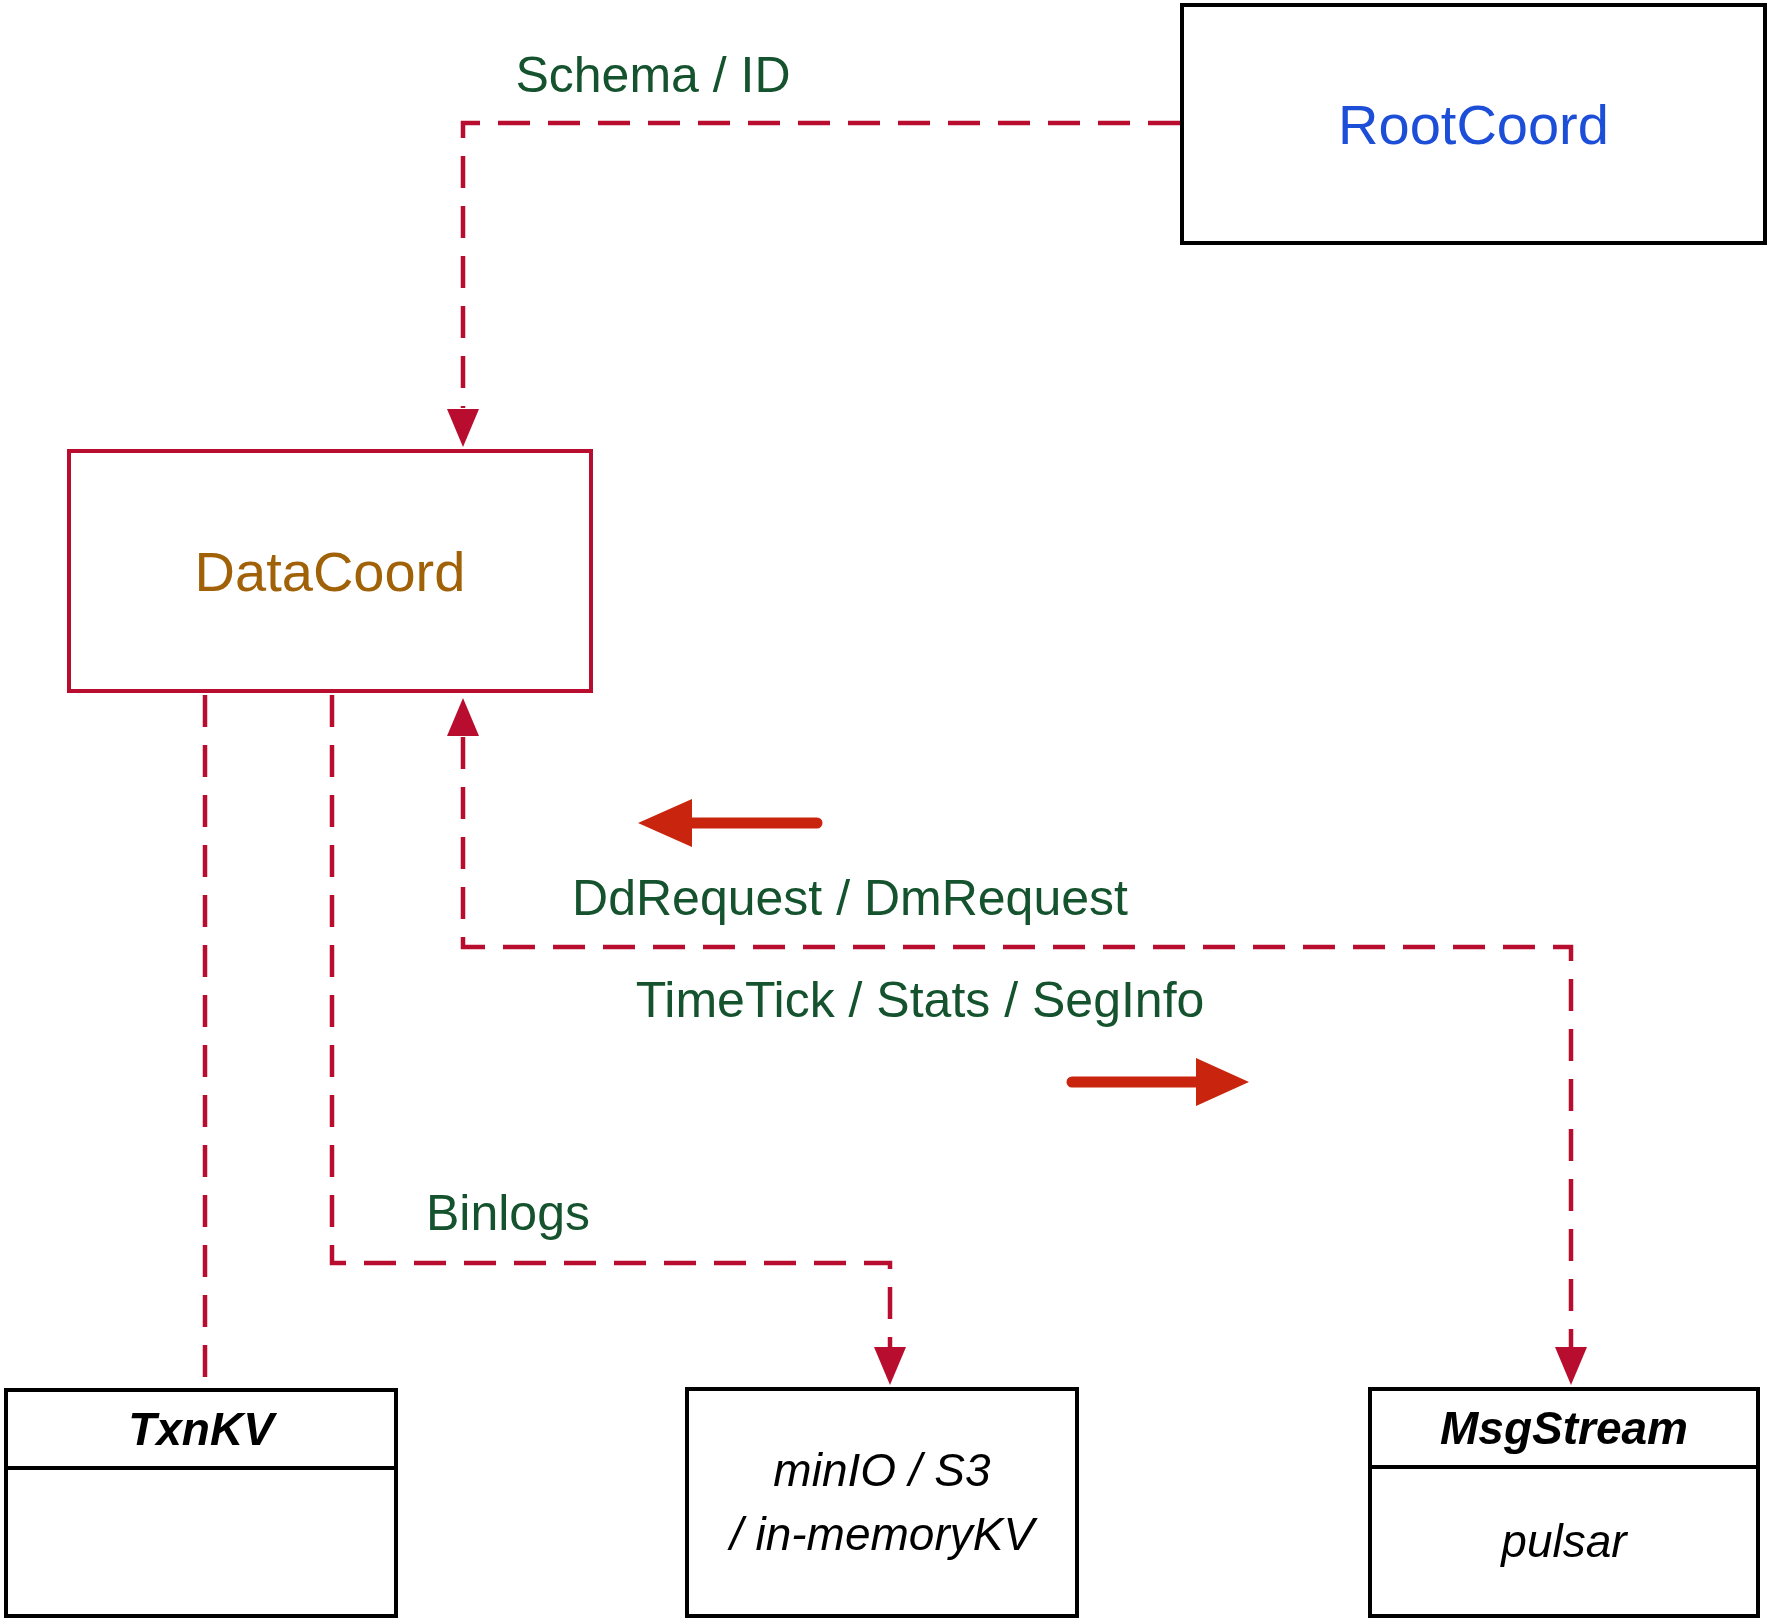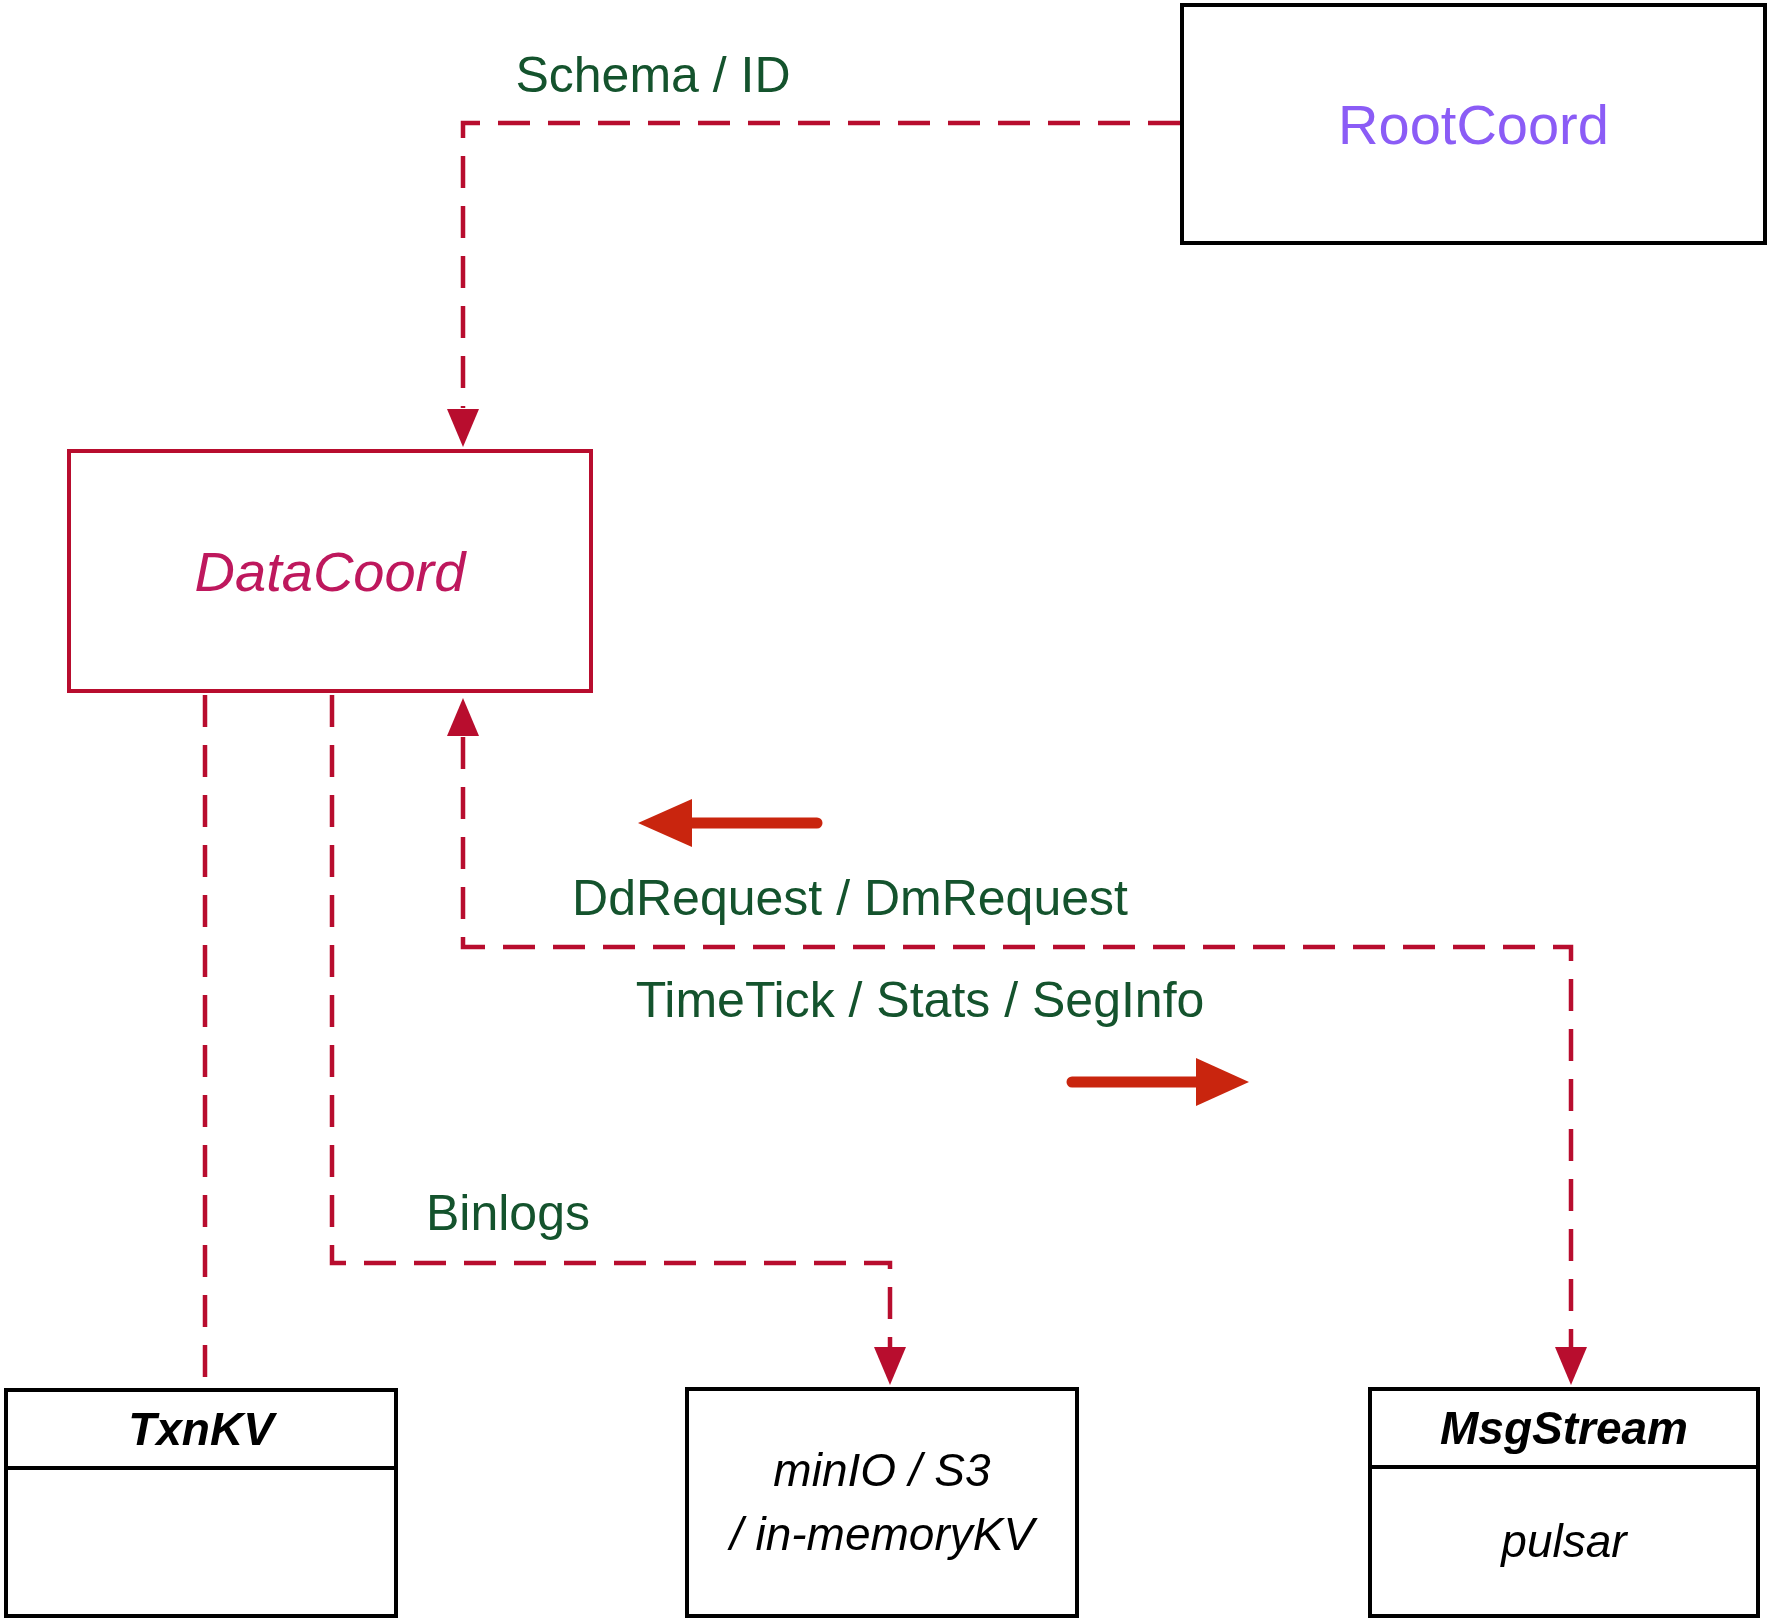--- a/index.html
+++ b/index.html
@@ -24,28 +24,27 @@
   .node {
     position: absolute;
     background: #ffffff;
     box-sizing: border-box;
     display: flex;
     align-items: center;
     justify-content: center;
   }
   .node.plain {
     border: 4px solid #000000;
-    color: #8b5cf6;
+    color: #1d4ed8;
     font-size: 56px;
   }
   .node.accent {
     border: 4px solid #B80D2E;
-    color: #be185d;
+    color: #a16207;
     font-size: 56px;
-    font-style: italic;
   }
   .tablenode {
     position: absolute;
     background: #ffffff;
     box-sizing: border-box;
     border: 4px solid #000000;
     display: flex;
     flex-direction: column;
     font-style: italic;
   }

